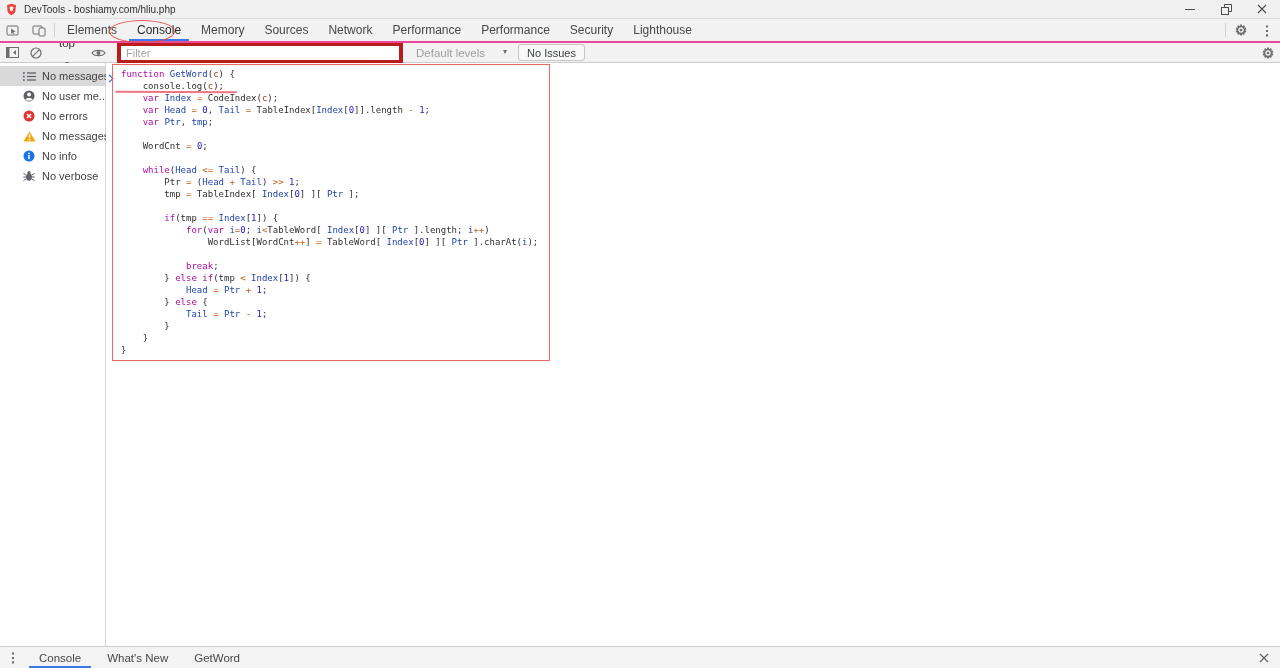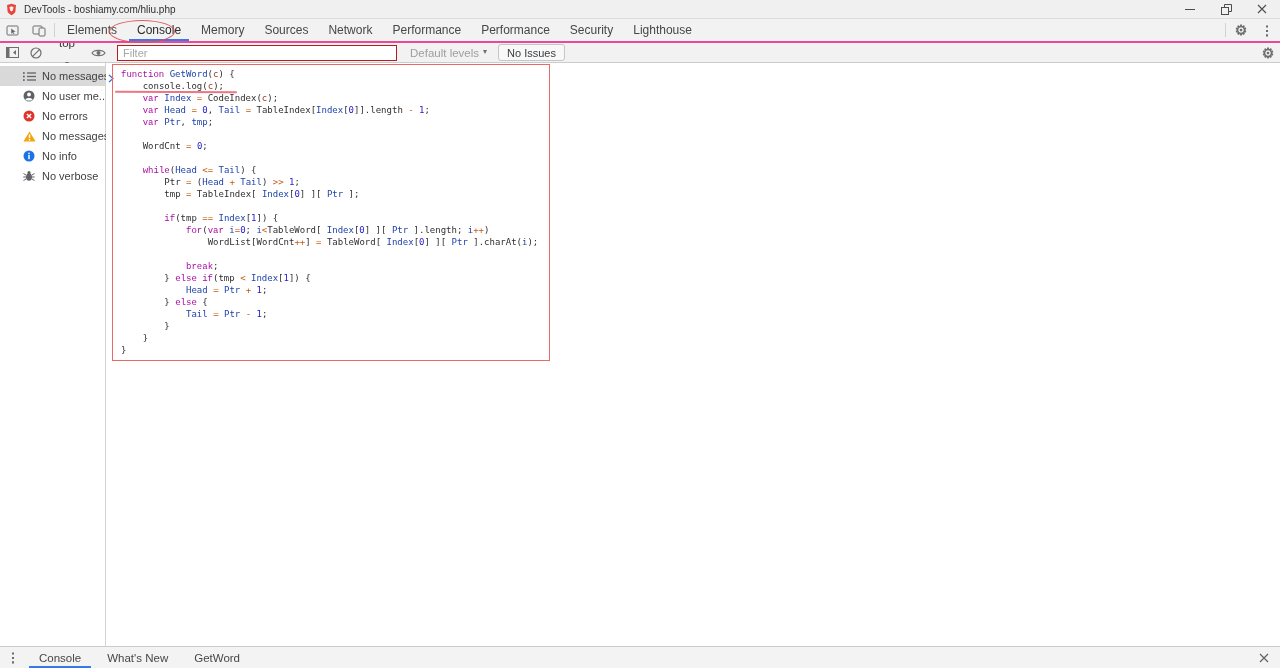--- a/index.html
+++ b/index.html
@@ -22,38 +22,38 @@
   .tab.selected{color:#2a2a2a;}
   .tab.selected::after{content:'';position:absolute;left:2px;right:2px;bottom:0;height:2px;background:#3b78e7;}
   .kebab{font-size:13px;font-weight:bold;color:#5f6368;line-height:1;}
   .annotation-ellipse{position:absolute;left:109px;top:1px;width:64px;height:21px;border:1.6px solid rgba(222,77,77,.9);border-radius:50%;pointer-events:none;}
 
   
   .toolbar{flex:0 0 20px;height:20px;background:#f2f2f2;border-bottom:1px solid #cccccc;display:flex;align-items:center;box-sizing:border-box;font-size:11.5px;color:#333;}
   .toolbar .icon-btn{width:24px;}
   .ctx-select{display:flex;align-items:center;gap:10px;padding:0 6px;color:#333;flex-direction:column;}
   .caret{font-size:8px;color:#6e6e6e;}
-  .filter-input{width:268px;height:14px;border:1px solid #b91c1c;background:#fff;font-size:11px;font-family:"Liberation Sans",sans-serif;padding:0 5px;margin-left:7px;color:#333;outline:none;}
+  .filter-input{width:268px;height:14px;border:4px solid #b91c1c;background:#fff;font-size:11px;font-family:"Liberation Sans",sans-serif;padding:0 5px;margin-left:7px;color:#333;outline:none;}
   .filter-input::placeholder{color:#a6a6a6;}
-  .levels{display:flex;align-items:flex-start;gap:4px;color:#9e9e9e;margin-left:9px;padding:0 4px;}
+  .levels{display:flex;align-items:flex-start;gap:18px;color:#9e9e9e;margin-left:9px;padding:0 4px;}
   .chip{border:1px solid #c6c6c6;border-radius:3px;padding:1.5px 8px;font-size:11px;color:#3c4043;margin-left:2px;background:#f8f8f8;}
 
   
   .content{flex:1;display:flex;min-height:0;background:#fff;}
   .sidebar{width:106px;flex:0 0 106px;border-right:1px solid #d4d4d4;background:#ffffff;padding-top:3px;box-sizing:border-box;}
   .side-item{height:20px;display:flex;align-items:center;padding-left:22px;font-size:11px;color:#3f3f3f;gap:6px;white-space:nowrap;}
   .side-item.selected{background:#d9d9d9;}
   .side-ic{width:14px;height:12px;display:flex;align-items:center;justify-content:center;flex:0 0 14px;}
 
   .main{flex:1;position:relative;background:#fff;}
   .prompt-icon{position:absolute;left:2px;top:6px;width:6px;height:9px;}
   .code-box{position:absolute;left:6px;top:1px;width:438px;height:297px;border:1.5px solid #ec6a66;box-sizing:border-box;background:transparent;}
   .code{margin:0;padding:3px 0 0 8px;font-family:"DejaVu Sans Mono","Liberation Mono",monospace;font-size:9px;line-height:12px;color:#303030;}
   .code-line{height:12px;white-space:pre;}
-  .tk-k{color:#aa0da1;font-family:Liberation Mono, monospace;}
+  .tk-k{color:#aa0da1;}
   .tk-v{color:#2144aa;}
   .tk-n{color:#2822cf;}
   .tk-o{color:#c45a10;}
   .tk-p{color:#303030;}
   .tk-a{color:#9b3b1f;}
   .annotation-underline{position:absolute;left:9px;top:28px;width:122px;height:2px;background:#ee7582;border-radius:2px;transform:rotate(.3deg);pointer-events:none;}
 
   
   .drawer{flex:0 0 22px;height:22px;border-top:1px solid #cccccc;background:#f3f3f3;display:flex;align-items:stretch;box-sizing:border-box;}
   .drawer .kebab-btn{width:26px;display:flex;align-items:center;justify-content:center;}

